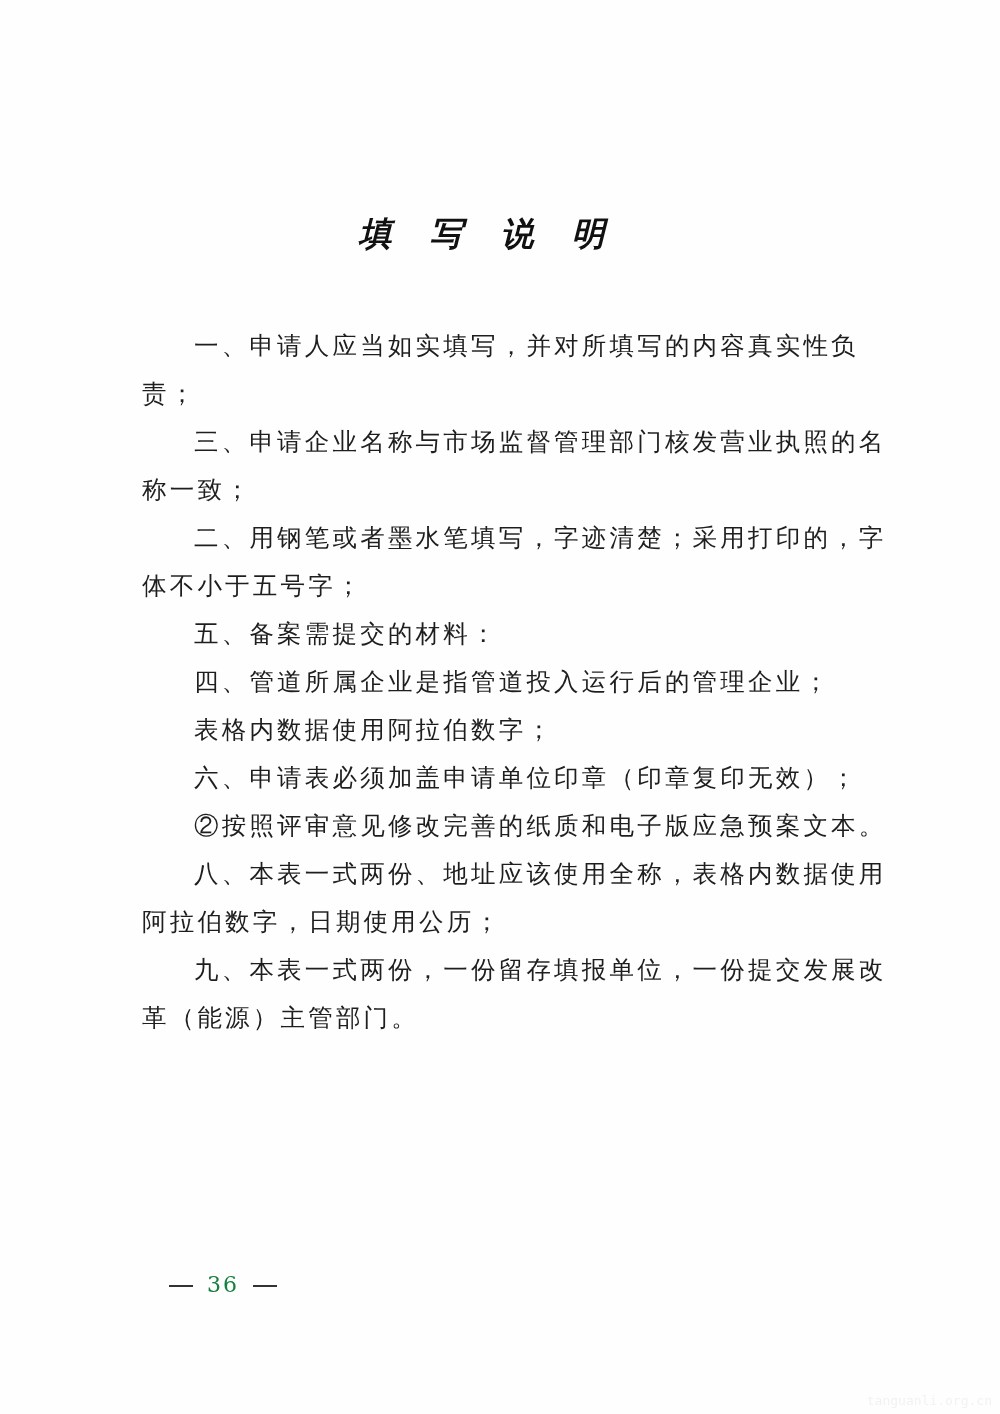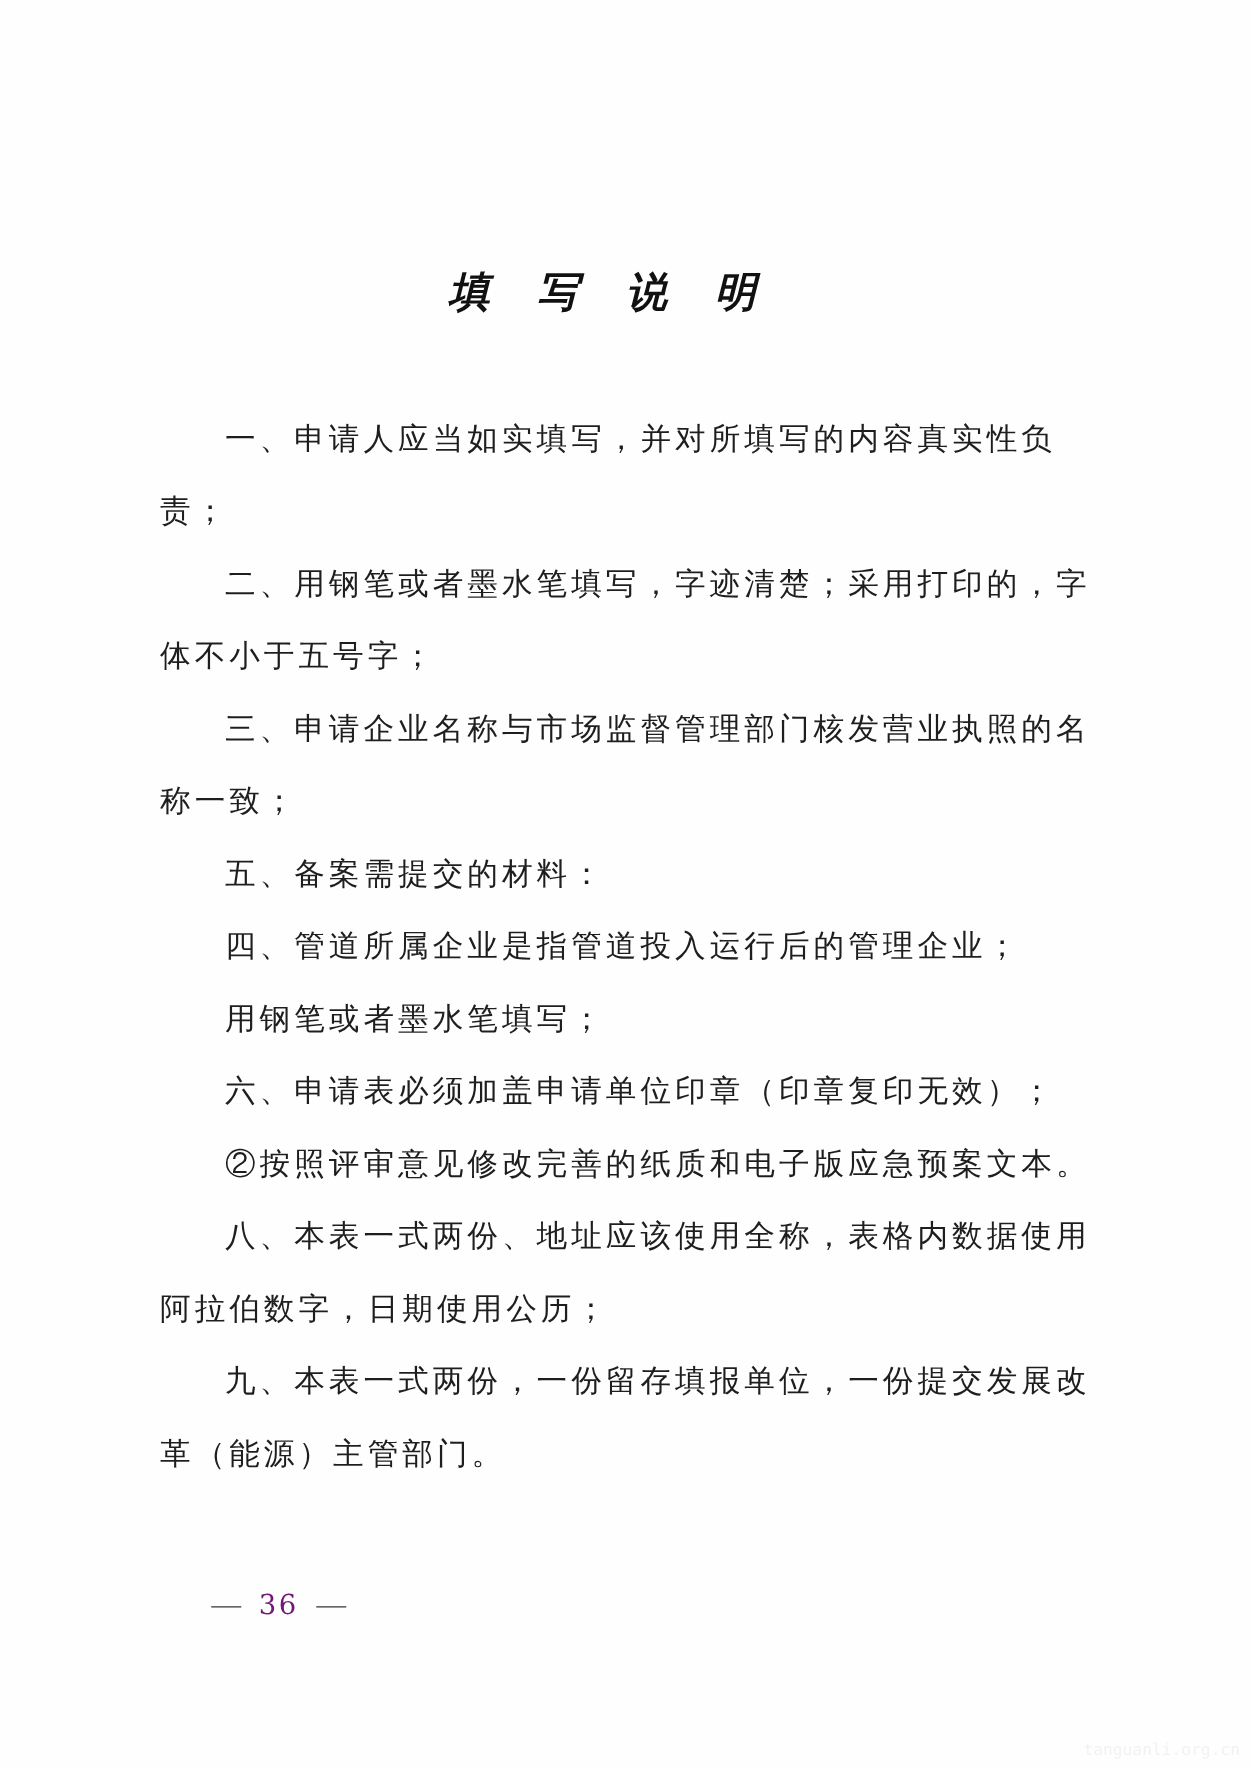--- a/index.html
+++ b/index.html
@@ -31,37 +31,37 @@
       font-weight: bold;
       letter-spacing: 38px;
       padding-left: 38px;
       box-sizing: border-box;
       font-style: italic;
       color: #111;
     }
     .body-text {
       position: absolute;
       top: 322px;
-      left: 128px;
+      left: 142px;
       width: 750px;
       font-size: 24.5px;
-      line-height: 58px;
+      line-height: 48px;
       letter-spacing: 3.2px;
       color: #1e1e1e;
     }
     .para {
       margin: 0;
       text-indent: 52px;
     }
     .page-number {
       position: absolute;
       top: 1272px;
       left: 155px;
       font-size: 22px;
-      color: #701a75;
+      color: #15803d;
       letter-spacing: 2px;
     }
     .page-number .dash {
       display: inline-block;
       width: 24px;
       height: 1.5px;
       background: #333;
       vertical-align: middle;
       margin: 0 14px;
     }
@@ -75,25 +75,25 @@
     }
   </style>
 </head>
 <body>
 
 <div class="page">
   <div class="title">填写说明</div>
 
   <div class="body-text">
     <p class="para">一、申请人应当如实填写，并对所填写的内容真实性负责；</p>
+    <p class="para">三、申请企业名称与市场监督管理部门核发营业执照的名称一致；</p>
     <p class="para">二、用钢笔或者墨水笔填写，字迹清楚；采用打印的，字体不小于五号字；</p>
-    <p class="para">三、申请企业名称与市场监督管理部门核发营业执照的名称一致；</p>
     <p class="para">五、备案需提交的材料：</p>
     <p class="para">四、管道所属企业是指管道投入运行后的管理企业；</p>
-    <p class="para">用钢笔或者墨水笔填写；</p>
+    <p class="para">表格内数据使用阿拉伯数字；</p>
     <p class="para">六、申请表必须加盖申请单位印章（印章复印无效）；</p>
     <p class="para">②按照评审意见修改完善的纸质和电子版应急预案文本。</p>
     <p class="para">八、本表一式两份、地址应该使用全称，表格内数据使用阿拉伯数字，日期使用公历；</p>
     <p class="para">九、本表一式两份，一份留存填报单位，一份提交发展改革（能源）主管部门。</p>
   </div>
 
   <div class="page-number">
     <span class="dash"></span><span>36</span><span class="dash"></span>
   </div>
 

